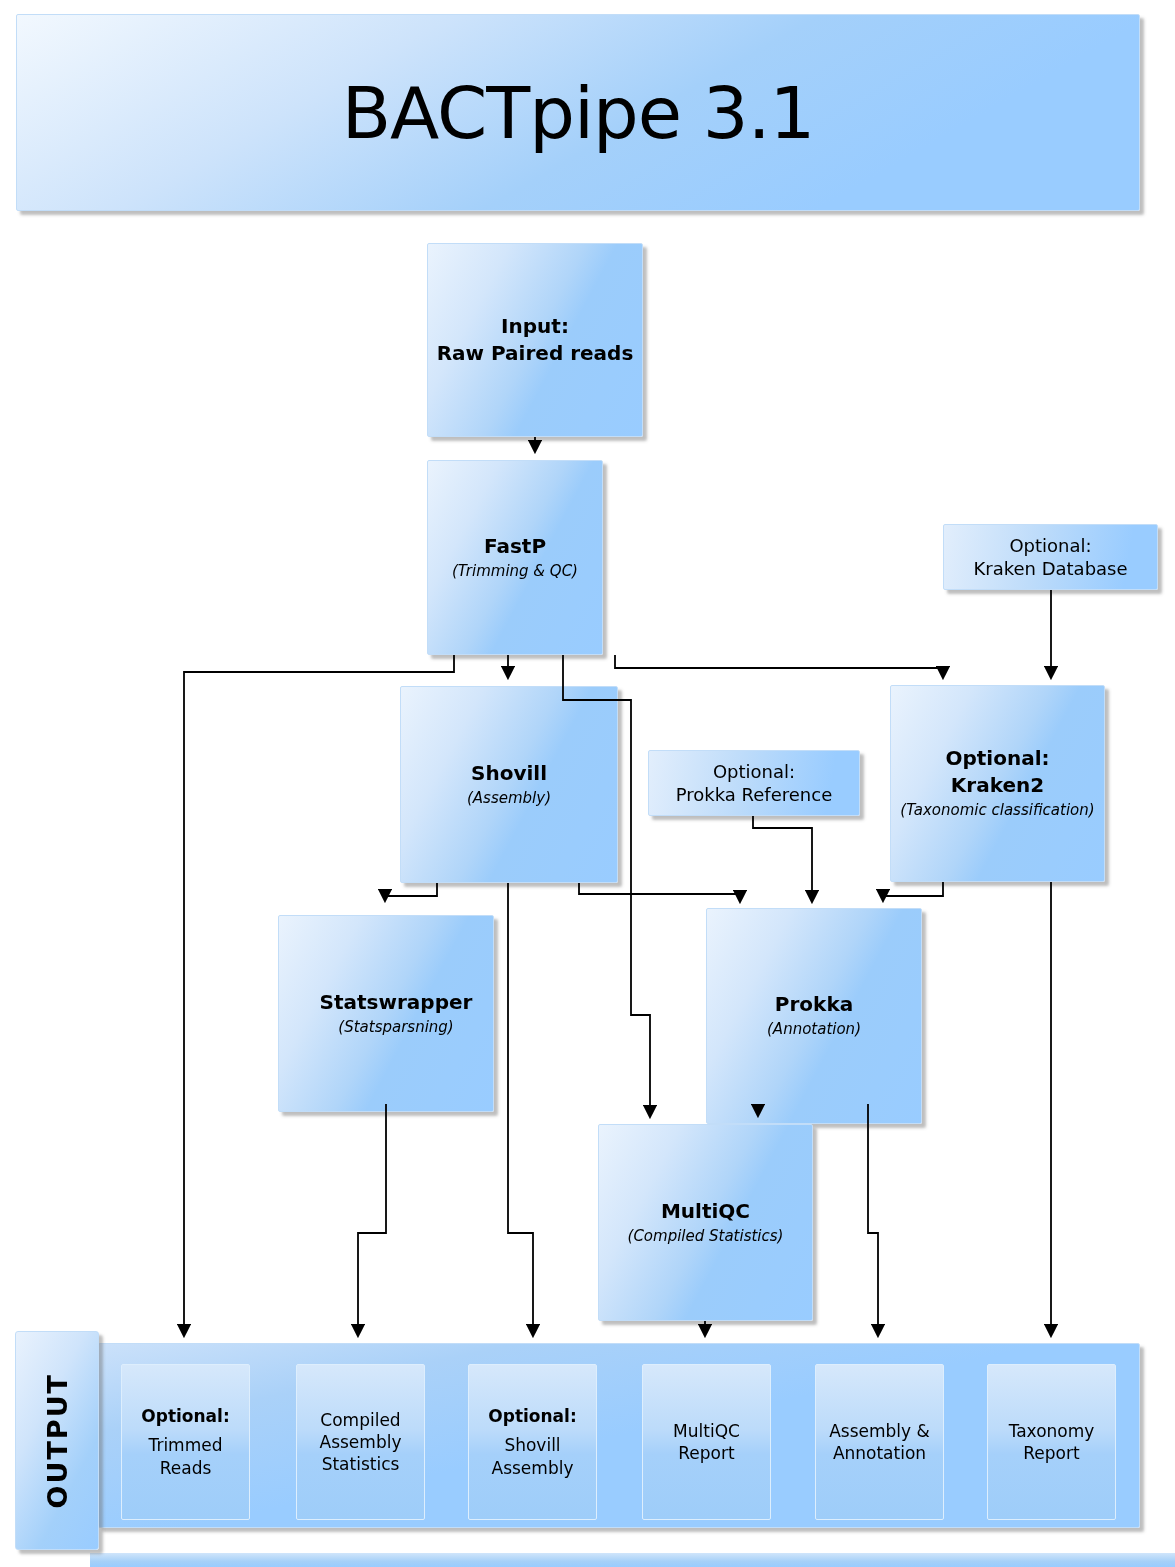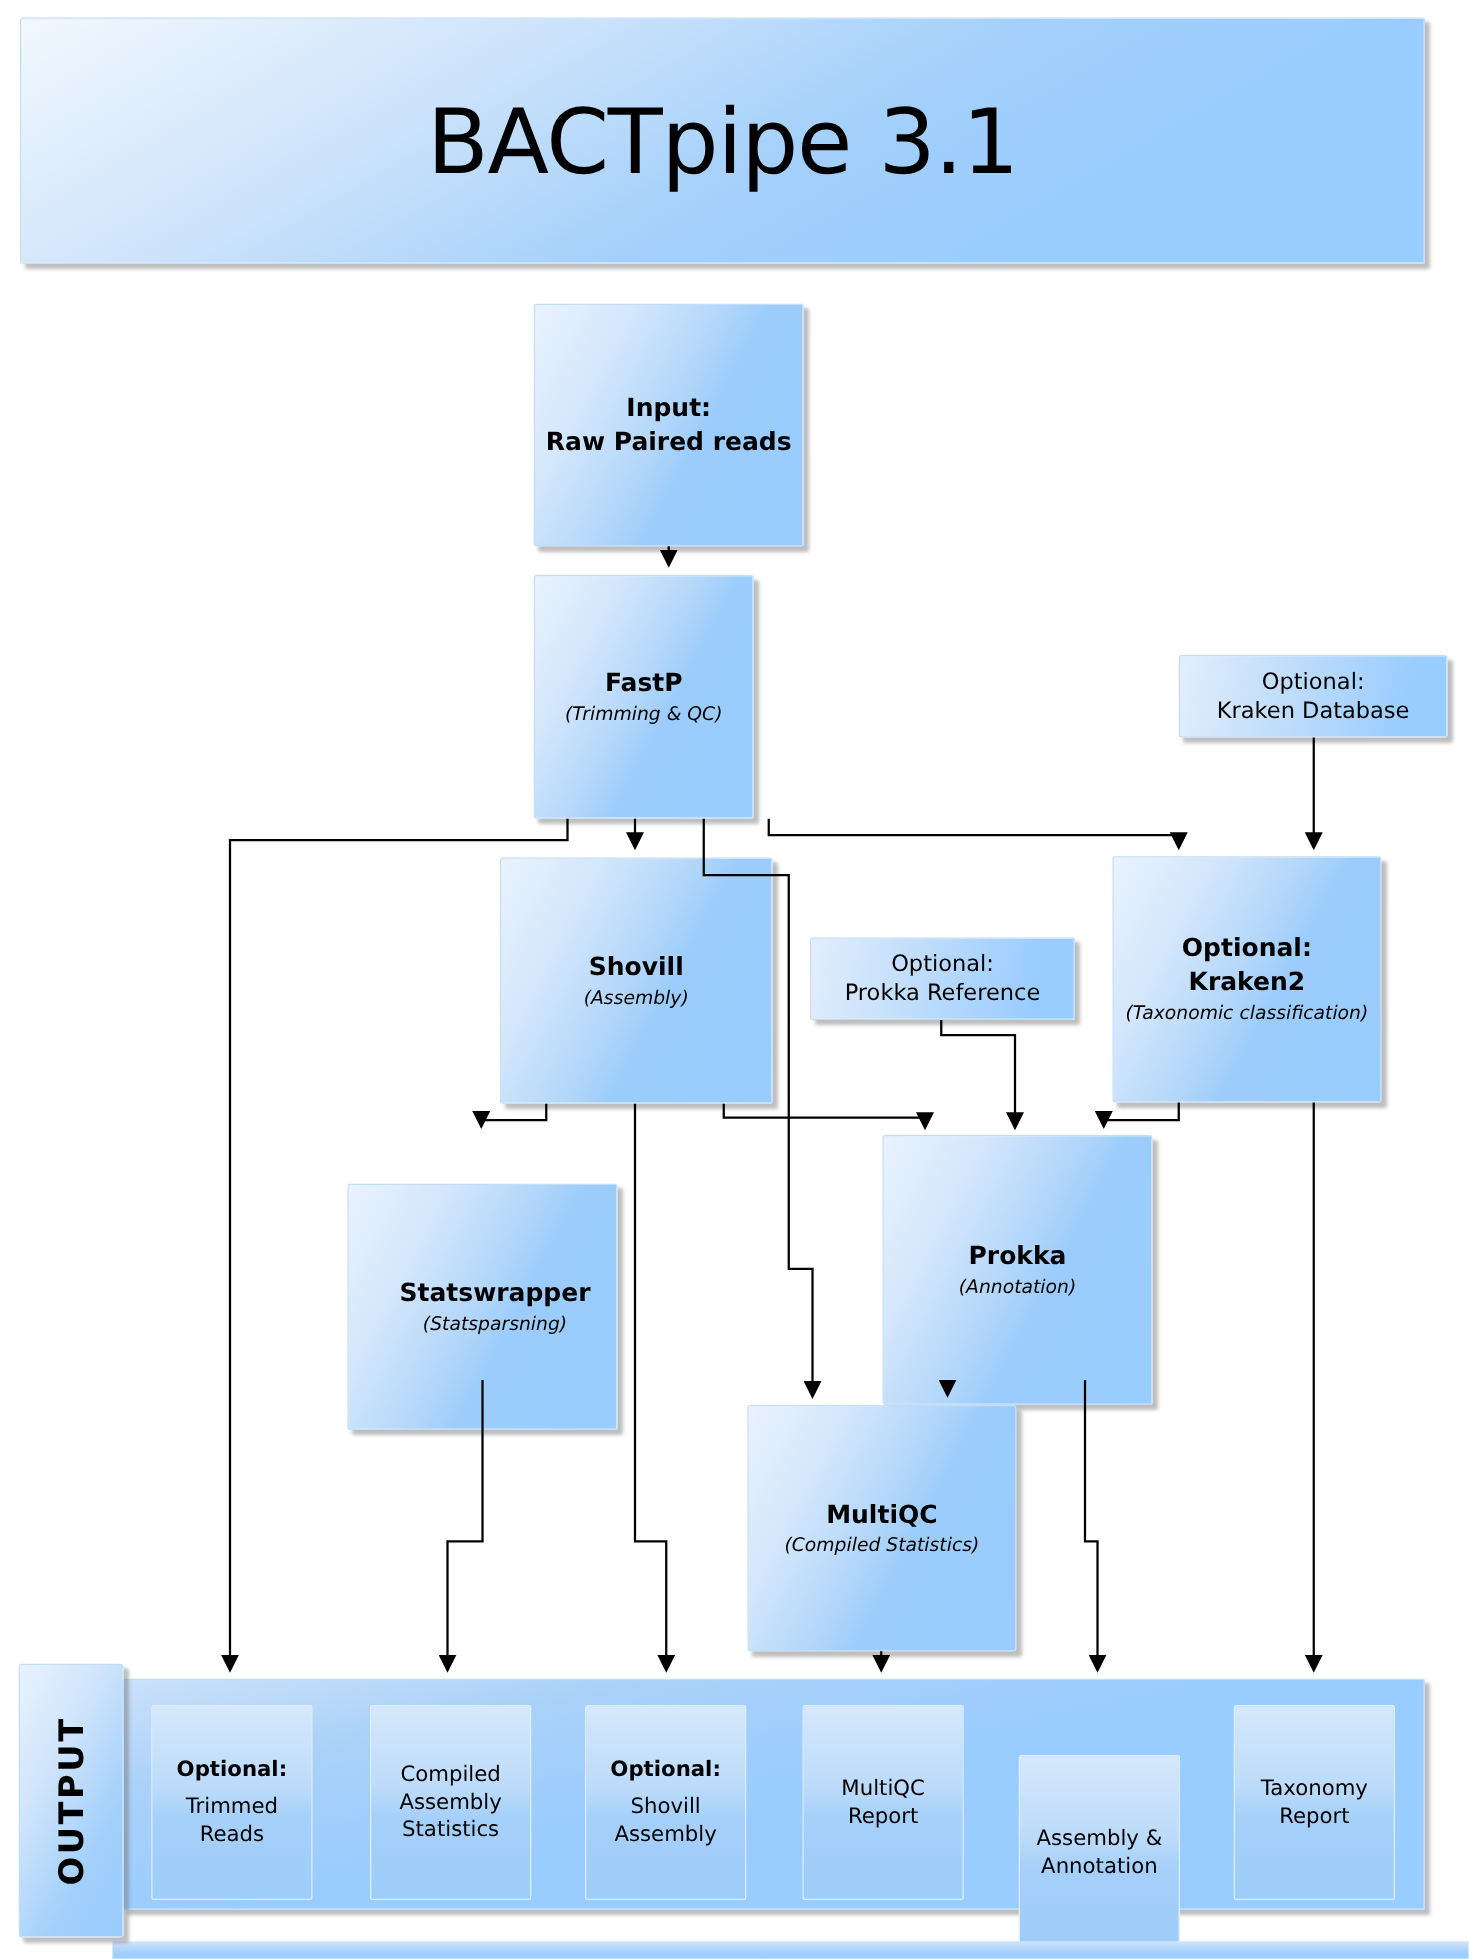--- a/index.html
+++ b/index.html
@@ -94,21 +94,21 @@
   <div>Optional:</div>
   <div>Prokka Reference</div>
 </div>
 
 <div class="abs glossy node" style="left:890px;top:685px;width:215px;height:197px;">
   <div class="node-title">Optional:</div>
   <div class="node-title">Kraken2</div>
   <div class="node-sub">(Taxonomic classification)</div>
 </div>
 
-<div class="abs glossy node" style="left:278px;top:947px;width:216px;height:197px;padding-left:20px;">
+<div class="abs glossy node" style="left:278px;top:915px;width:216px;height:197px;padding-left:20px;">
   <div class="node-title">Statswrapper</div>
   <div class="node-sub">(Statsparsning)</div>
 </div>
 
 <div class="abs glossy node" style="left:706px;top:908px;width:216px;height:216px;">
   <div class="node-title">Prokka</div>
   <div class="node-sub">(Annotation)</div>
 </div>
 
 <div class="abs glossy node" style="left:598px;top:1124px;width:215px;height:197px;">
@@ -133,21 +133,21 @@
   </div>
   <div class="out-item" style="left:369px;">
     <div class="out-prefix">Optional:</div>
     <div>Shovill</div>
     <div>Assembly</div>
   </div>
   <div class="out-item" style="left:543px;">
     <div>MultiQC</div>
     <div>Report</div>
   </div>
-  <div class="out-item" style="left:716px;margin-top:40px;">
+  <div class="out-item" style="left:716px;">
     <div>Assembly &amp;</div>
     <div>Annotation</div>
   </div>
   <div class="out-item" style="left:888px;">
     <div>Taxonomy</div>
     <div>Report</div>
   </div>
 </div>
 
 <div class="abs bottom-strip"></div>

